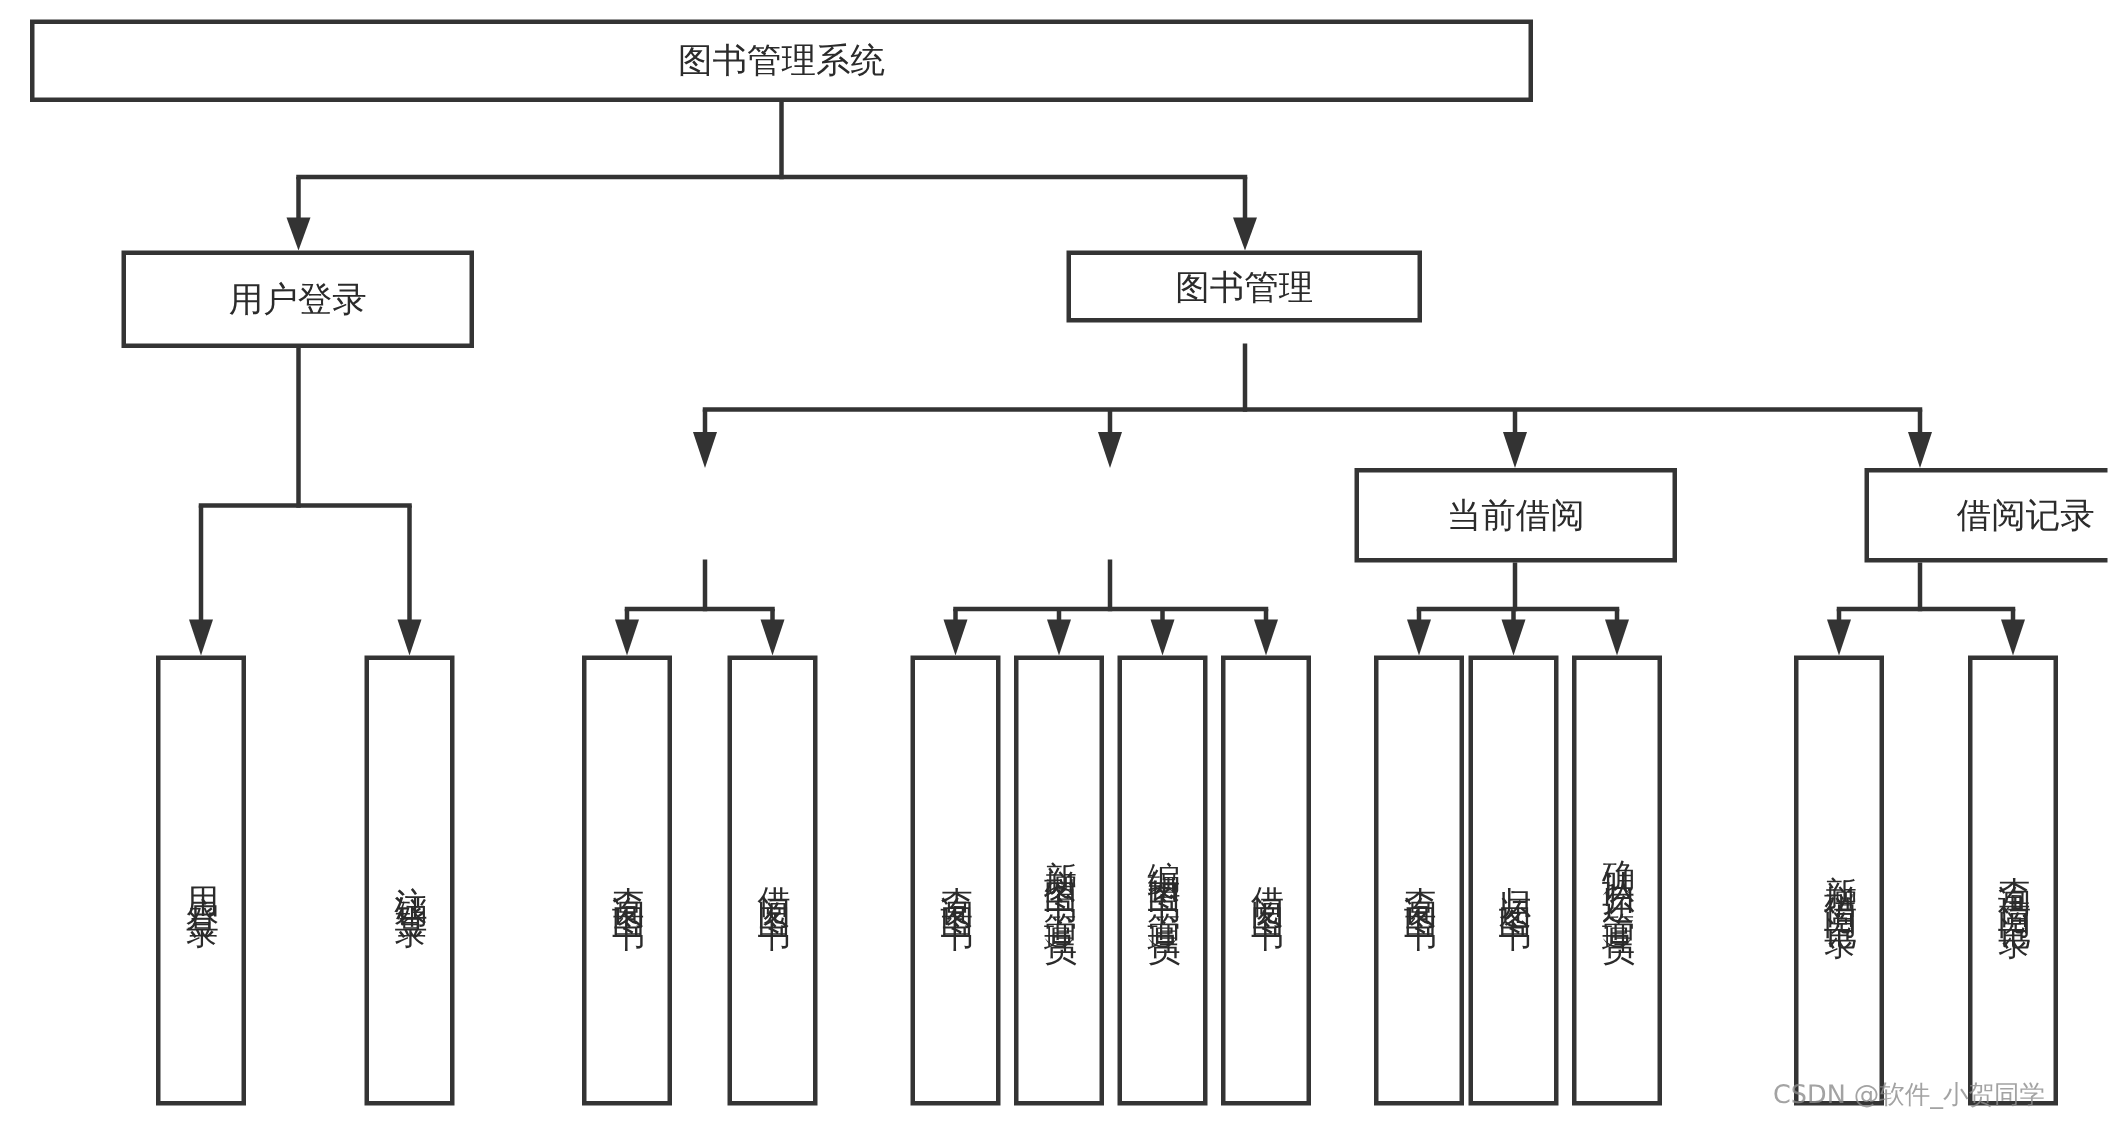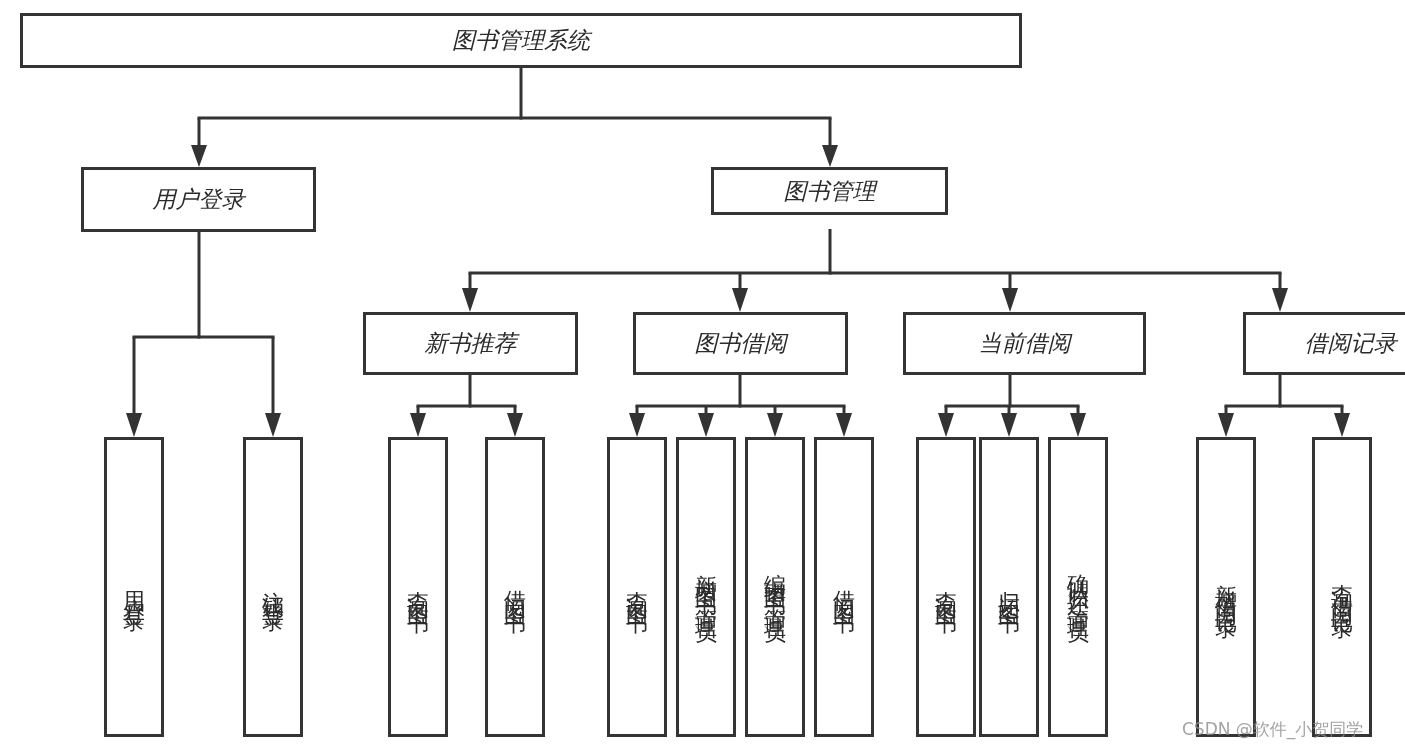--- a/index.html
+++ b/index.html
@@ -5,21 +5,21 @@
   html,body{margin:0;padding:0;background:#ffffff;}
   body{
     width:1405px;height:747px;position:relative;overflow:hidden;
     font-family:"DejaVu Sans","Liberation Sans",sans-serif;
   }
   #canvas{position:absolute;inset:0;width:1405px;height:747px;}
   svg.connectors{position:absolute;left:0;top:0;z-index:1;}
   .hbox{
     position:absolute;z-index:2;box-sizing:border-box;
     background:#ffffff;border:3px solid #343434;
-    display:flex;align-items:center;justify-content:center;font-style:italic;
+    display:flex;align-items:center;justify-content:center;
   }
   .hlabel{font-size:23px;color:#2b2b2b;white-space:nowrap;}
   .vbox{
     position:absolute;z-index:2;box-sizing:border-box;
     top:437px;width:60px;height:300px;
     background:#ffffff;border:3px solid #343434;
     display:flex;align-items:center;justify-content:center;
   }
   .vlabel{
     writing-mode:vertical-rl;text-orientation:mixed;
@@ -110,27 +110,21 @@
     <span class="hlabel">图书管理系统</span>
   </div>
 
   <div class="hbox" style="left:81px;top:167px;width:235px;height:65px">
     <span class="hlabel">用户登录</span>
   </div>
   <div class="hbox" style="left:711px;top:167px;width:237px;height:48px">
     <span class="hlabel">图书管理</span>
   </div>
 
-  <div class="hbox" style="left:363px;top:312px;width:215px;height:63px">
-    <span class="hlabel">新书推荐</span>
-  </div>
-  <div class="hbox" style="left:633px;top:312px;width:215px;height:63px">
-    <span class="hlabel">图书借阅</span>
-  </div>
-  <div class="hbox" style="left:903px;top:312px;width:243px;height:63px">
+  <div class="hbox" style="left:903px;top:312px;width:215px;height:63px">
     <span class="hlabel">当前借阅</span>
   </div>
   <div class="hbox" style="left:1243px;top:312px;width:215px;height:63px">
     <span class="hlabel">借阅记录</span>
   </div>
 
   <div class="vbox" style="left:104px">
     <span class="vlabel">用户登录</span>
   </div>
   <div class="vbox" style="left:243px">

